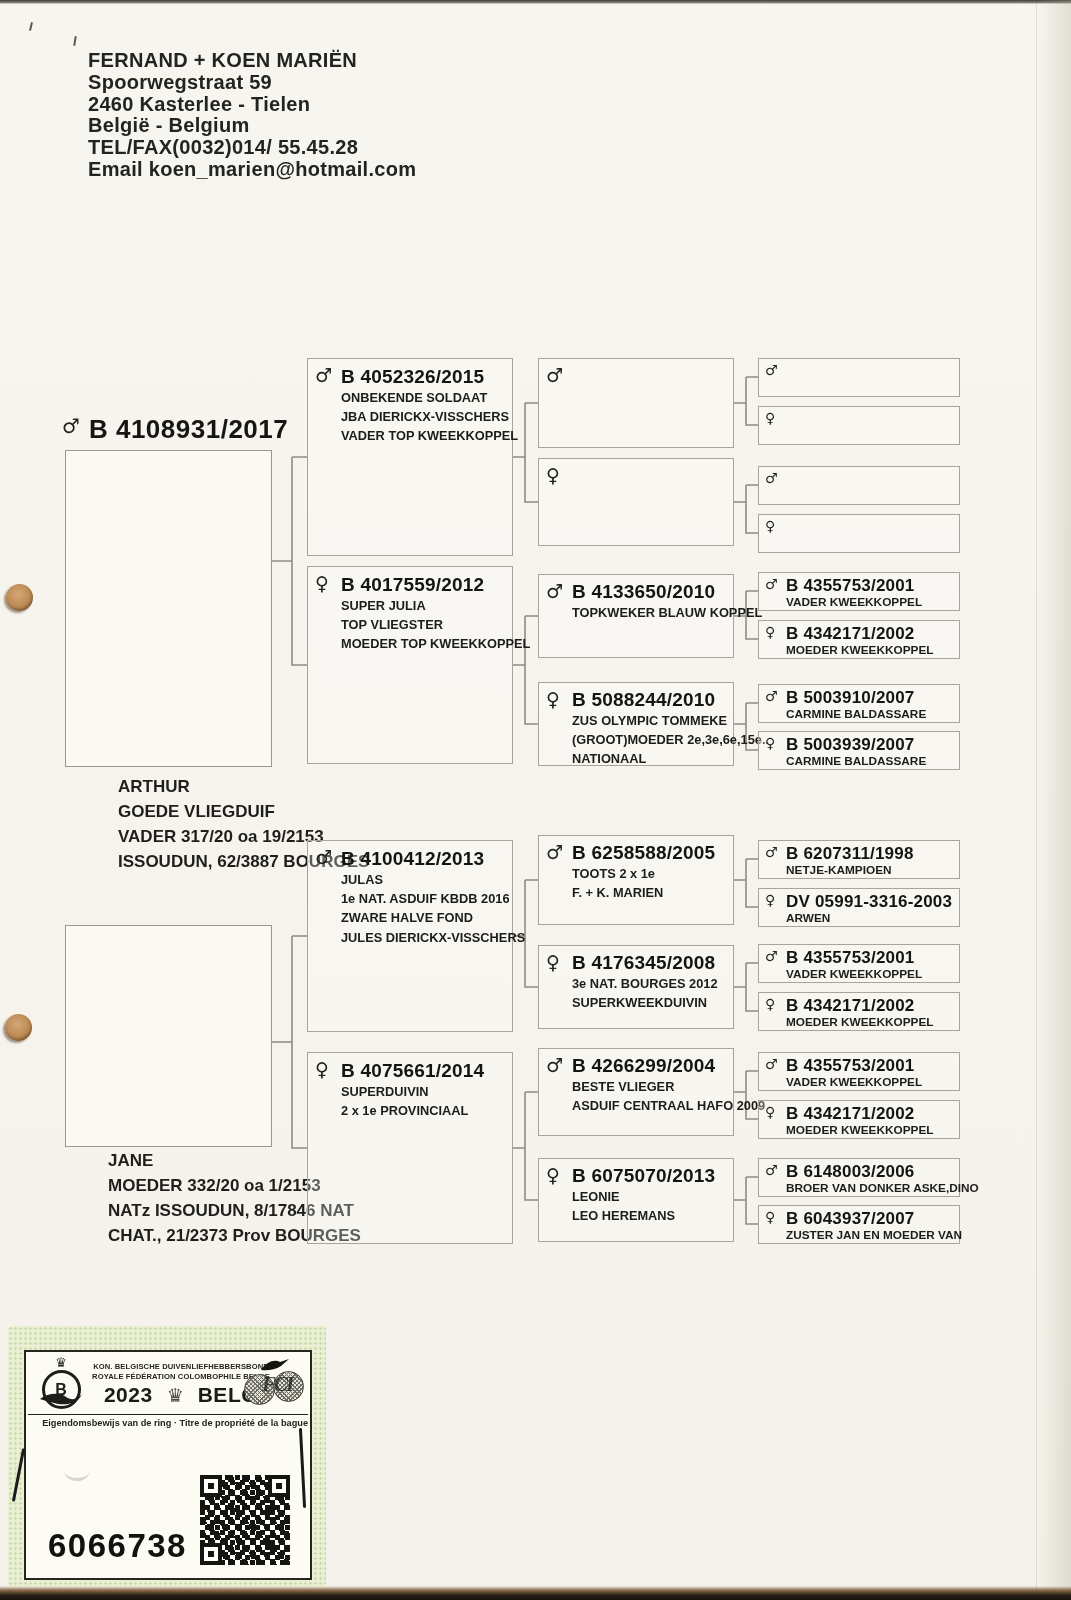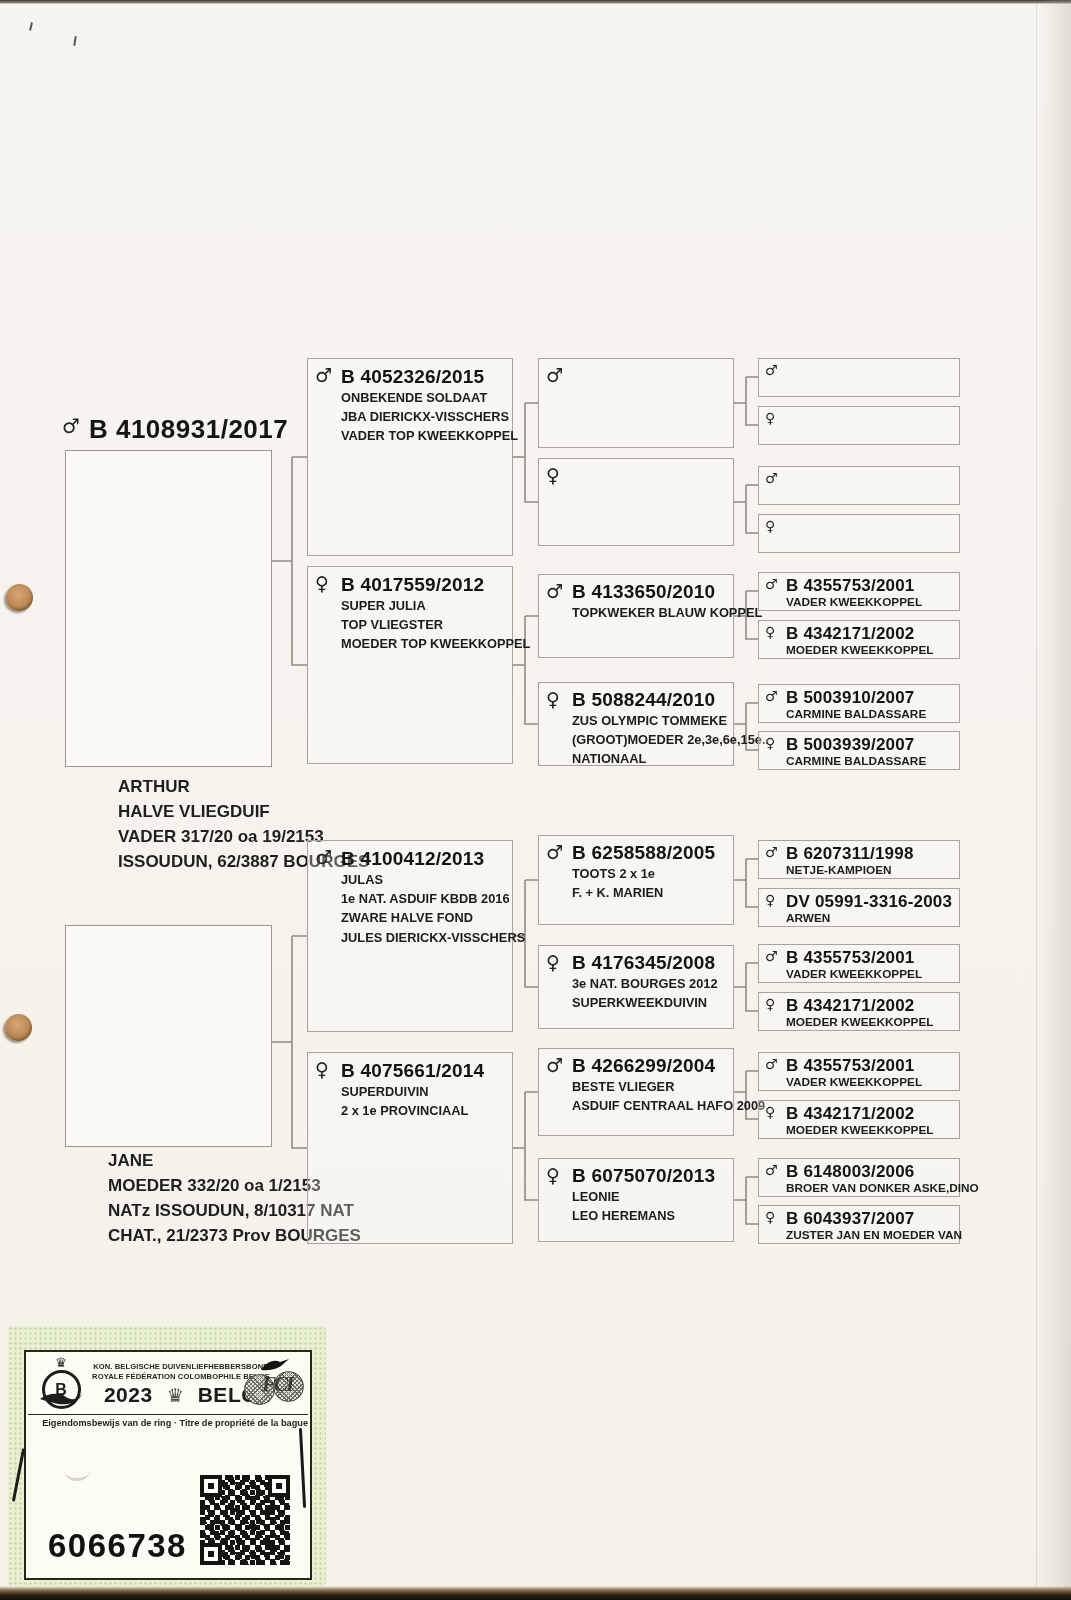--- a/index.html
+++ b/index.html
@@ -100,20 +100,28 @@
 <body>
 
 <div class="page">
 
   <div class="edge-top"></div>
   <div class="crease"></div>
   <div class="right-shade"></div>
   <div class="mark m1"></div>
   <div class="mark m2"></div>
 
+  <header class="owner-block">
+    <div class="oline">FERNAND + KOEN MARIËN</div>
+    <div class="oline">Spoorwegstraat 59</div>
+    <div class="oline">2460 Kasterlee - Tielen</div>
+    <div class="oline">België - Belgium</div>
+    <div class="oline">TEL/FAX(0032)014/ 55.45.28</div>
+    <div class="oline">Email koen_marien@hotmail.com</div>
+  </header>
 
   <svg class="connectors" width="1071" height="1600" viewBox="0 0 1071 1600">
     <path fill="none" stroke="#8f8b84" stroke-width="1.6" d="
       M270 561 H292 M292 457 H307 M292 457 V665 H307
       M513 457 H525 M525 403 H538 M525 403 V502 H538
       M513 665 H525 M525 616 H538 M525 616 V724 H538
       M734 403 H746 M746 377 H758 M746 377 V425 H758
       M734 502 H746 M746 485 H758 M746 485 V533 H758
       M734 616 H746 M746 591 H758 M746 591 V639 H758
       M734 724 H746 M746 703 H758 M746 703 V750 H758
@@ -125,21 +133,21 @@
       M734 1092 H746 M746 1071 H758 M746 1071 V1119 H758
       M734 1200 H746 M746 1177 H758 M746 1177 V1224 H758"></path>
   </svg>
 
   <div class="subject-title" style="left:62px;top:414px">
     <span class="sexbig">♂</span><span class="stxt">B 4108931/2017</span>
   </div>
   <div class="photo-box" style="left:65px;top:450px;width:205px;height:315px"></div>
   <div class="subject-info" style="left:118px;top:774px">
     <div>ARTHUR</div>
-    <div>HALVE VLIEGDUIF</div>
+    <div>GOEDE VLIEGDUIF</div>
     <div>VADER 317/20 oa 19/2153</div>
     <div>ISSOUDUN, 62/3887 BOURGES</div>
   </div>
 
   <div class="bx bx-lg" style="left:307px;top:358px;width:206px;height:198px">
     <span class="sex">♂</span>
     <div class="ring">B 4052326/2015</div>
     <div class="bline">ONBEKENDE SOLDAAT</div>
     <div class="bline">JBA DIERICKX-VISSCHERS</div>
     <div class="bline">VADER TOP KWEEKKOPPEL</div>
@@ -201,21 +209,21 @@
   <div class="bx bx-sm" style="left:758px;top:731px;width:202px;height:39px">
     <span class="sex">♀</span>
     <div class="ring">B 5003939/2007</div>
     <div class="bline">CARMINE BALDASSARE</div>
   </div>
 
   <div class="photo-box" style="left:65px;top:925px;width:205px;height:220px"></div>
   <div class="subject-info" style="left:108px;top:1148px">
     <div>JANE</div>
     <div>MOEDER 332/20 oa 1/2153</div>
-    <div>NATz ISSOUDUN, 8/10317 NAT</div>
+    <div>NATz ISSOUDUN, 8/17846 NAT</div>
     <div>CHAT., 21/2373 Prov BOURGES</div>
   </div>
 
   <div class="bx bx-lg" style="left:307px;top:840px;width:206px;height:192px">
     <span class="sex">♂</span>
     <div class="ring">B 4100412/2013</div>
     <div class="bline">JULAS</div>
     <div class="bline">1e NAT. ASDUIF KBDB 2016</div>
     <div class="bline">ZWARE HALVE FOND</div>
     <div class="bline">JULES DIERICKX-VISSCHERS</div>

